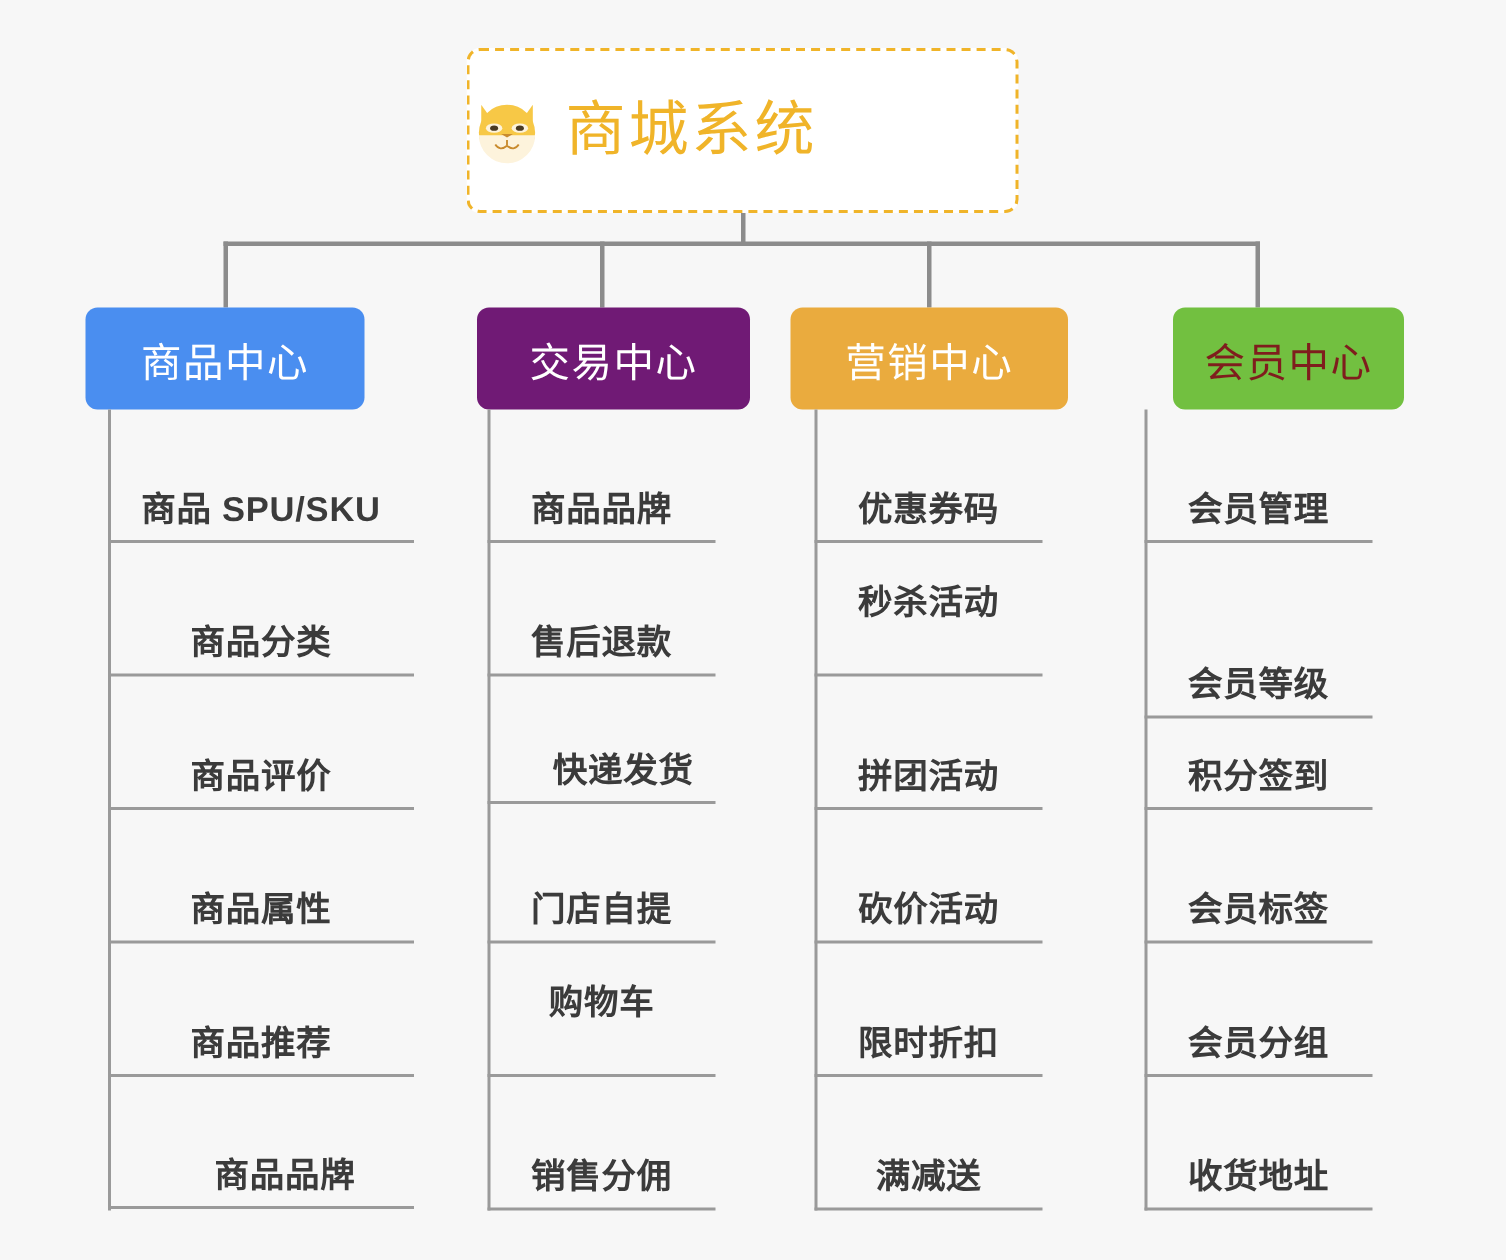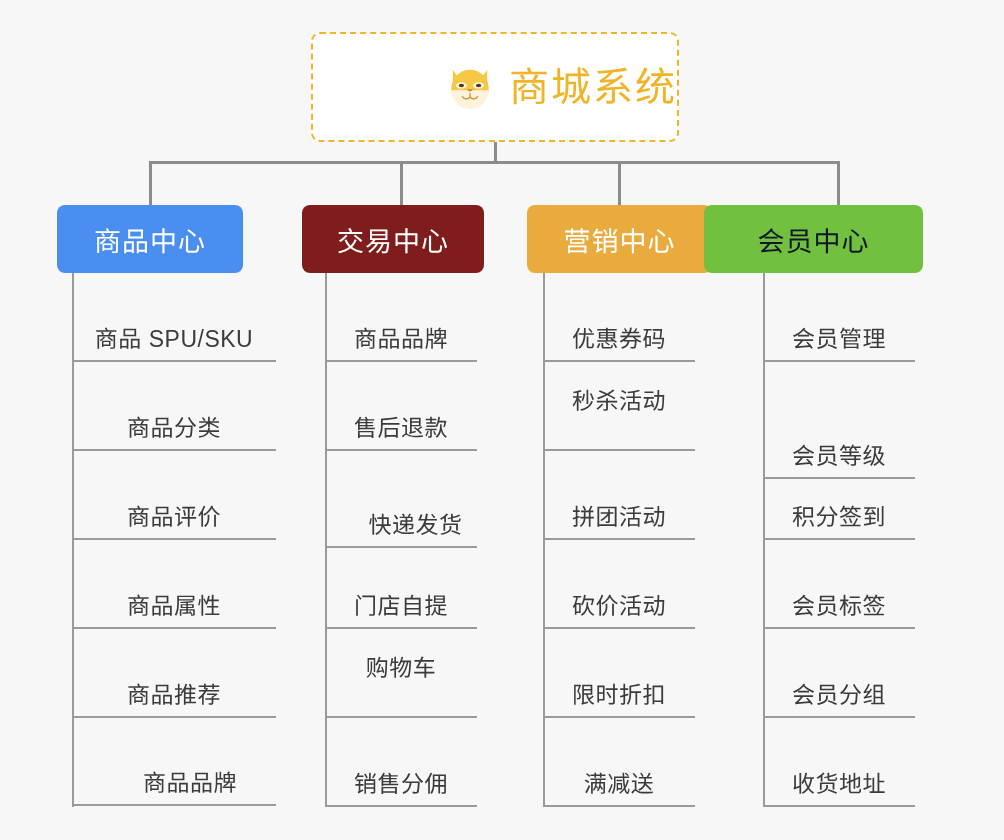--- a/index.html
+++ b/index.html
@@ -29,21 +29,21 @@
     left: 311px;
     top: 32px;
     width: 368px;
     height: 110px;
     box-sizing: border-box;
     background: #ffffff;
     border: 2px dashed #f0b429;
     border-radius: 9px;
     display: flex;
     align-items: center;
-    justify-content: flex-end;
+    justify-content: flex-start;
     gap: 14px;
   }
   .root-icon {
     font-size: 44px;
     line-height: 1;
     display: block;
     width: 50px;
     height: 50px;
     position: relative;
   }
@@ -109,20 +109,21 @@
   }
   .leaf-item {
     position: absolute;
     left: 0;
     height: 89px;
     box-sizing: border-box;
     border-bottom: 2px solid #9a9a9a;
     display: flex;
     align-items: flex-end;
     justify-content: center;
+    font-weight: bold;
   }
   .leaf-label {
     font-size: 23px;
     color: #3b3b3b;
     line-height: 1;
     padding-bottom: 9px;
     white-space: nowrap;
     letter-spacing: 0.5px;
   }
 </style>
@@ -178,32 +179,32 @@
         <div class="leaf-item" style="top: 267px; width: 204px;">
           <span class="leaf-label">商品属性</span>
         </div>
         <div class="leaf-item" style="top: 356px; width: 204px;">
           <span class="leaf-label">商品推荐</span>
         </div>
         <div class="leaf-item" style="top: 444px; width: 204px; padding-left: 32px;">
           <span class="leaf-label">商品品牌</span>
         </div>
       </div>
-      <div class="cat-box" style="left: 302px; width: 182px; background: #7f1d1d; color: rgb(255, 255, 255);">
+      <div class="cat-box" style="left: 318px; width: 182px; background: #701a75; color: rgb(255, 255, 255);">
         <span>交易中心</span>
       </div>
       <div class="leaf-col" style="left: 325px; width: 152px; height: 534px;">
         <div class="leaf-spine" style="height: 534px;"></div>
         <div class="leaf-item" style="top: 0px; width: 152px;">
           <span class="leaf-label">商品品牌</span>
         </div>
         <div class="leaf-item" style="top: 89px; width: 152px;">
           <span class="leaf-label">售后退款</span>
         </div>
-        <div class="leaf-item" style="top: 186px; width: 152px; padding-left: 29px;">
+        <div class="leaf-item" style="top: 174px; width: 152px; padding-left: 29px;">
           <span class="leaf-label">快递发货</span>
         </div>
         <div class="leaf-item" style="top: 267px; width: 152px;">
           <span class="leaf-label">门店自提</span>
         </div>
         <div class="leaf-item" style="top: 356px; width: 152px; align-items: center;">
           <span class="leaf-label">购物车</span>
         </div>
         <div class="leaf-item" style="top: 445px; width: 152px;">
           <span class="leaf-label">销售分佣</span>
@@ -226,21 +227,21 @@
         <div class="leaf-item" style="top: 267px; width: 152px;">
           <span class="leaf-label">砍价活动</span>
         </div>
         <div class="leaf-item" style="top: 356px; width: 152px;">
           <span class="leaf-label">限时折扣</span>
         </div>
         <div class="leaf-item" style="top: 445px; width: 152px;">
           <span class="leaf-label">满减送</span>
         </div>
       </div>
-      <div class="cat-box" style="left: 704px; width: 219px; background: rgb(114, 192, 64); color: #0f172a;">
+      <div class="cat-box" style="left: 782px; width: 154px; background: rgb(114, 192, 64); color: #7f1d1d;">
         <span>会员中心</span>
       </div>
       <div class="leaf-col" style="left: 763px; width: 152px; height: 534px;">
         <div class="leaf-spine" style="height: 534px;"></div>
         <div class="leaf-item" style="top: 0px; width: 152px;">
           <span class="leaf-label">会员管理</span>
         </div>
         <div class="leaf-item" style="top: 89px; width: 152px; margin-top: 28px;">
           <span class="leaf-label">会员等级</span>
         </div>

